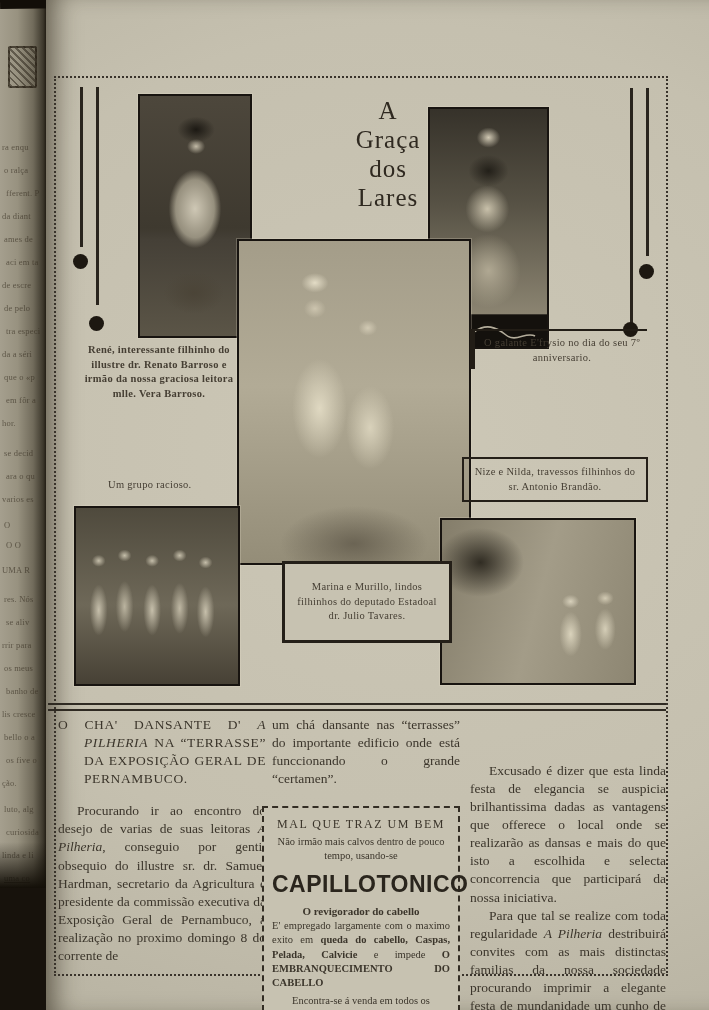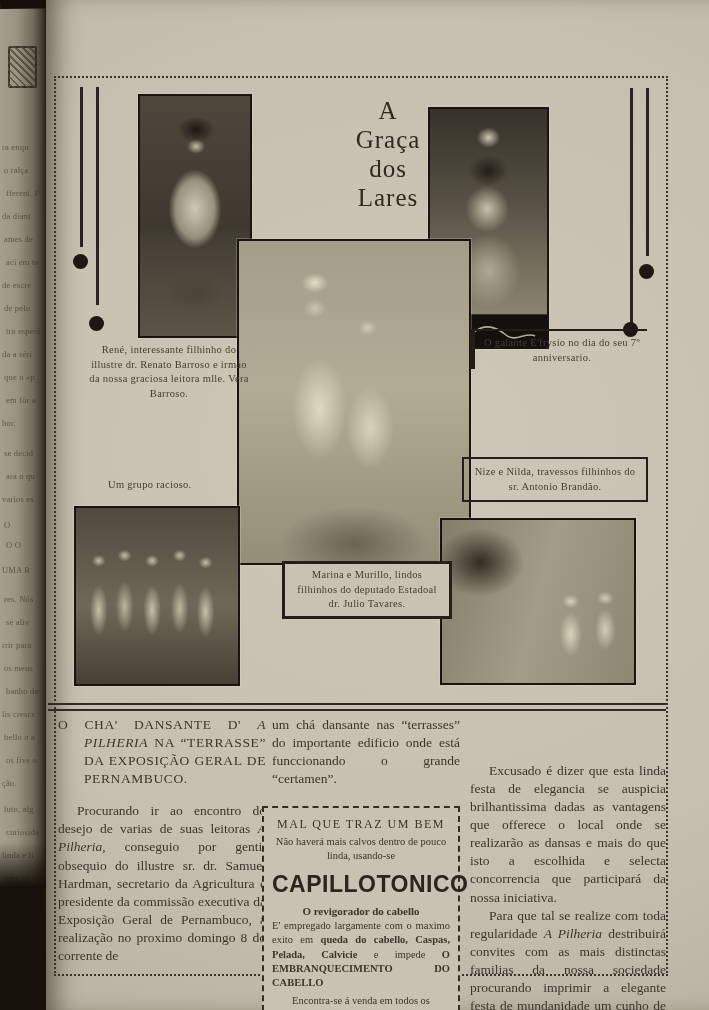--- a/index.html
+++ b/index.html
@@ -97,27 +97,27 @@
   
   .masthead{
     position:absolute;left:278px;top:96px;width:128px;text-align:center;
     color:#2f2920;font-size:25px;line-height:1.16;letter-spacing:1px;
   }
   
   .cap{
     position:absolute;font-size:10.5px;line-height:1.4;text-align:center;
     color:#453e33;letter-spacing:0.3px;
   }
-  #cap-rene{left:42px;top:343px;width:162px;}
+  #cap-rene{left:32px;top:343px;width:162px;font-weight:bold;}
   #cap-efrysio{left:424px;top:329px;width:158px;border-top:2px solid #221d16;
     border-left:5px solid #221d16;padding:5px 6px 4px 8px;}
   #cap-nize{left:416px;top:457px;width:166px;border:2px solid #241f18;padding:6px 8px;}
   #cap-grupo{left:48px;top:478px;width:150px;text-align:left;padding-left:14px;}
   #cap-marina{left:236px;top:561px;width:152px;border:3px solid #241f18;
-    padding:4px 6px;background:#c7c2b1;}
+    padding:16px 6px;background:#c7c2b1;}
   
   .col{
     position:absolute;top:716px;font-size:13.5px;line-height:1.34;color:#3b352b;
     text-align:justify;
   }
   #col1{left:12px;width:208px;}
   #col2{left:226px;width:188px;}
   #col3{left:424px;width:196px;top:714px;margin-top:48px;}
   .headline{
     margin:0 0 14px 0;letter-spacing:0.6px;
@@ -234,21 +234,21 @@
     <p class="para">um chá dansante nas “terrasses” do importante edificio onde está funccionando o grande “certamen”.</p>
   </div>
 
   <div class="col" id="col3">
     <p class="para ind">Excusado é dizer que esta linda festa de elegancia se auspicia brilhantissima dadas as vantagens que offerece o local onde se realizarão as dansas e mais do que isto a escolhida e selecta concorrencia que participará da nossa iniciativa.</p>
     <p class="para ind"><span>Para que tal se realize com toda regularidade </span><span class="it">A Pilheria</span><span> destribuirá convites com as mais distinctas familias da nossa sociedade procurando imprimir a elegante festa de mundanidade um cunho de especial brilhantismo.</span></p>
   </div>
 
   <div class="ad">
     <p class="ad-header">MAL QUE TRAZ UM BEM</p>
-    <p class="ad-sub">Não haverá mais calvos dentro de pouco linda, usando-se</p>
+    <p class="ad-sub">Não irmão mais calvos dentro de pouco tempo, usando-se</p>
     <p class="ad-brand">CAPILLOTONICO</p>
     <p class="ad-tagline">O revigorador do cabello</p>
     <p class="ad-body"><span>E' empregado largamente com o maximo exito em </span><b>queda do cabello, Caspas, Pelada, Calvicie</b><span> e impede </span><b>O EMBRANQUECIMENTO DO CABELLO</b></p>
     <p class="ad-avail">Encontra-se á venda em todos os armarinhos, pharmacias barbearias, etc</p>
 
   </div>
 
 </div>
 
 </body></html>

